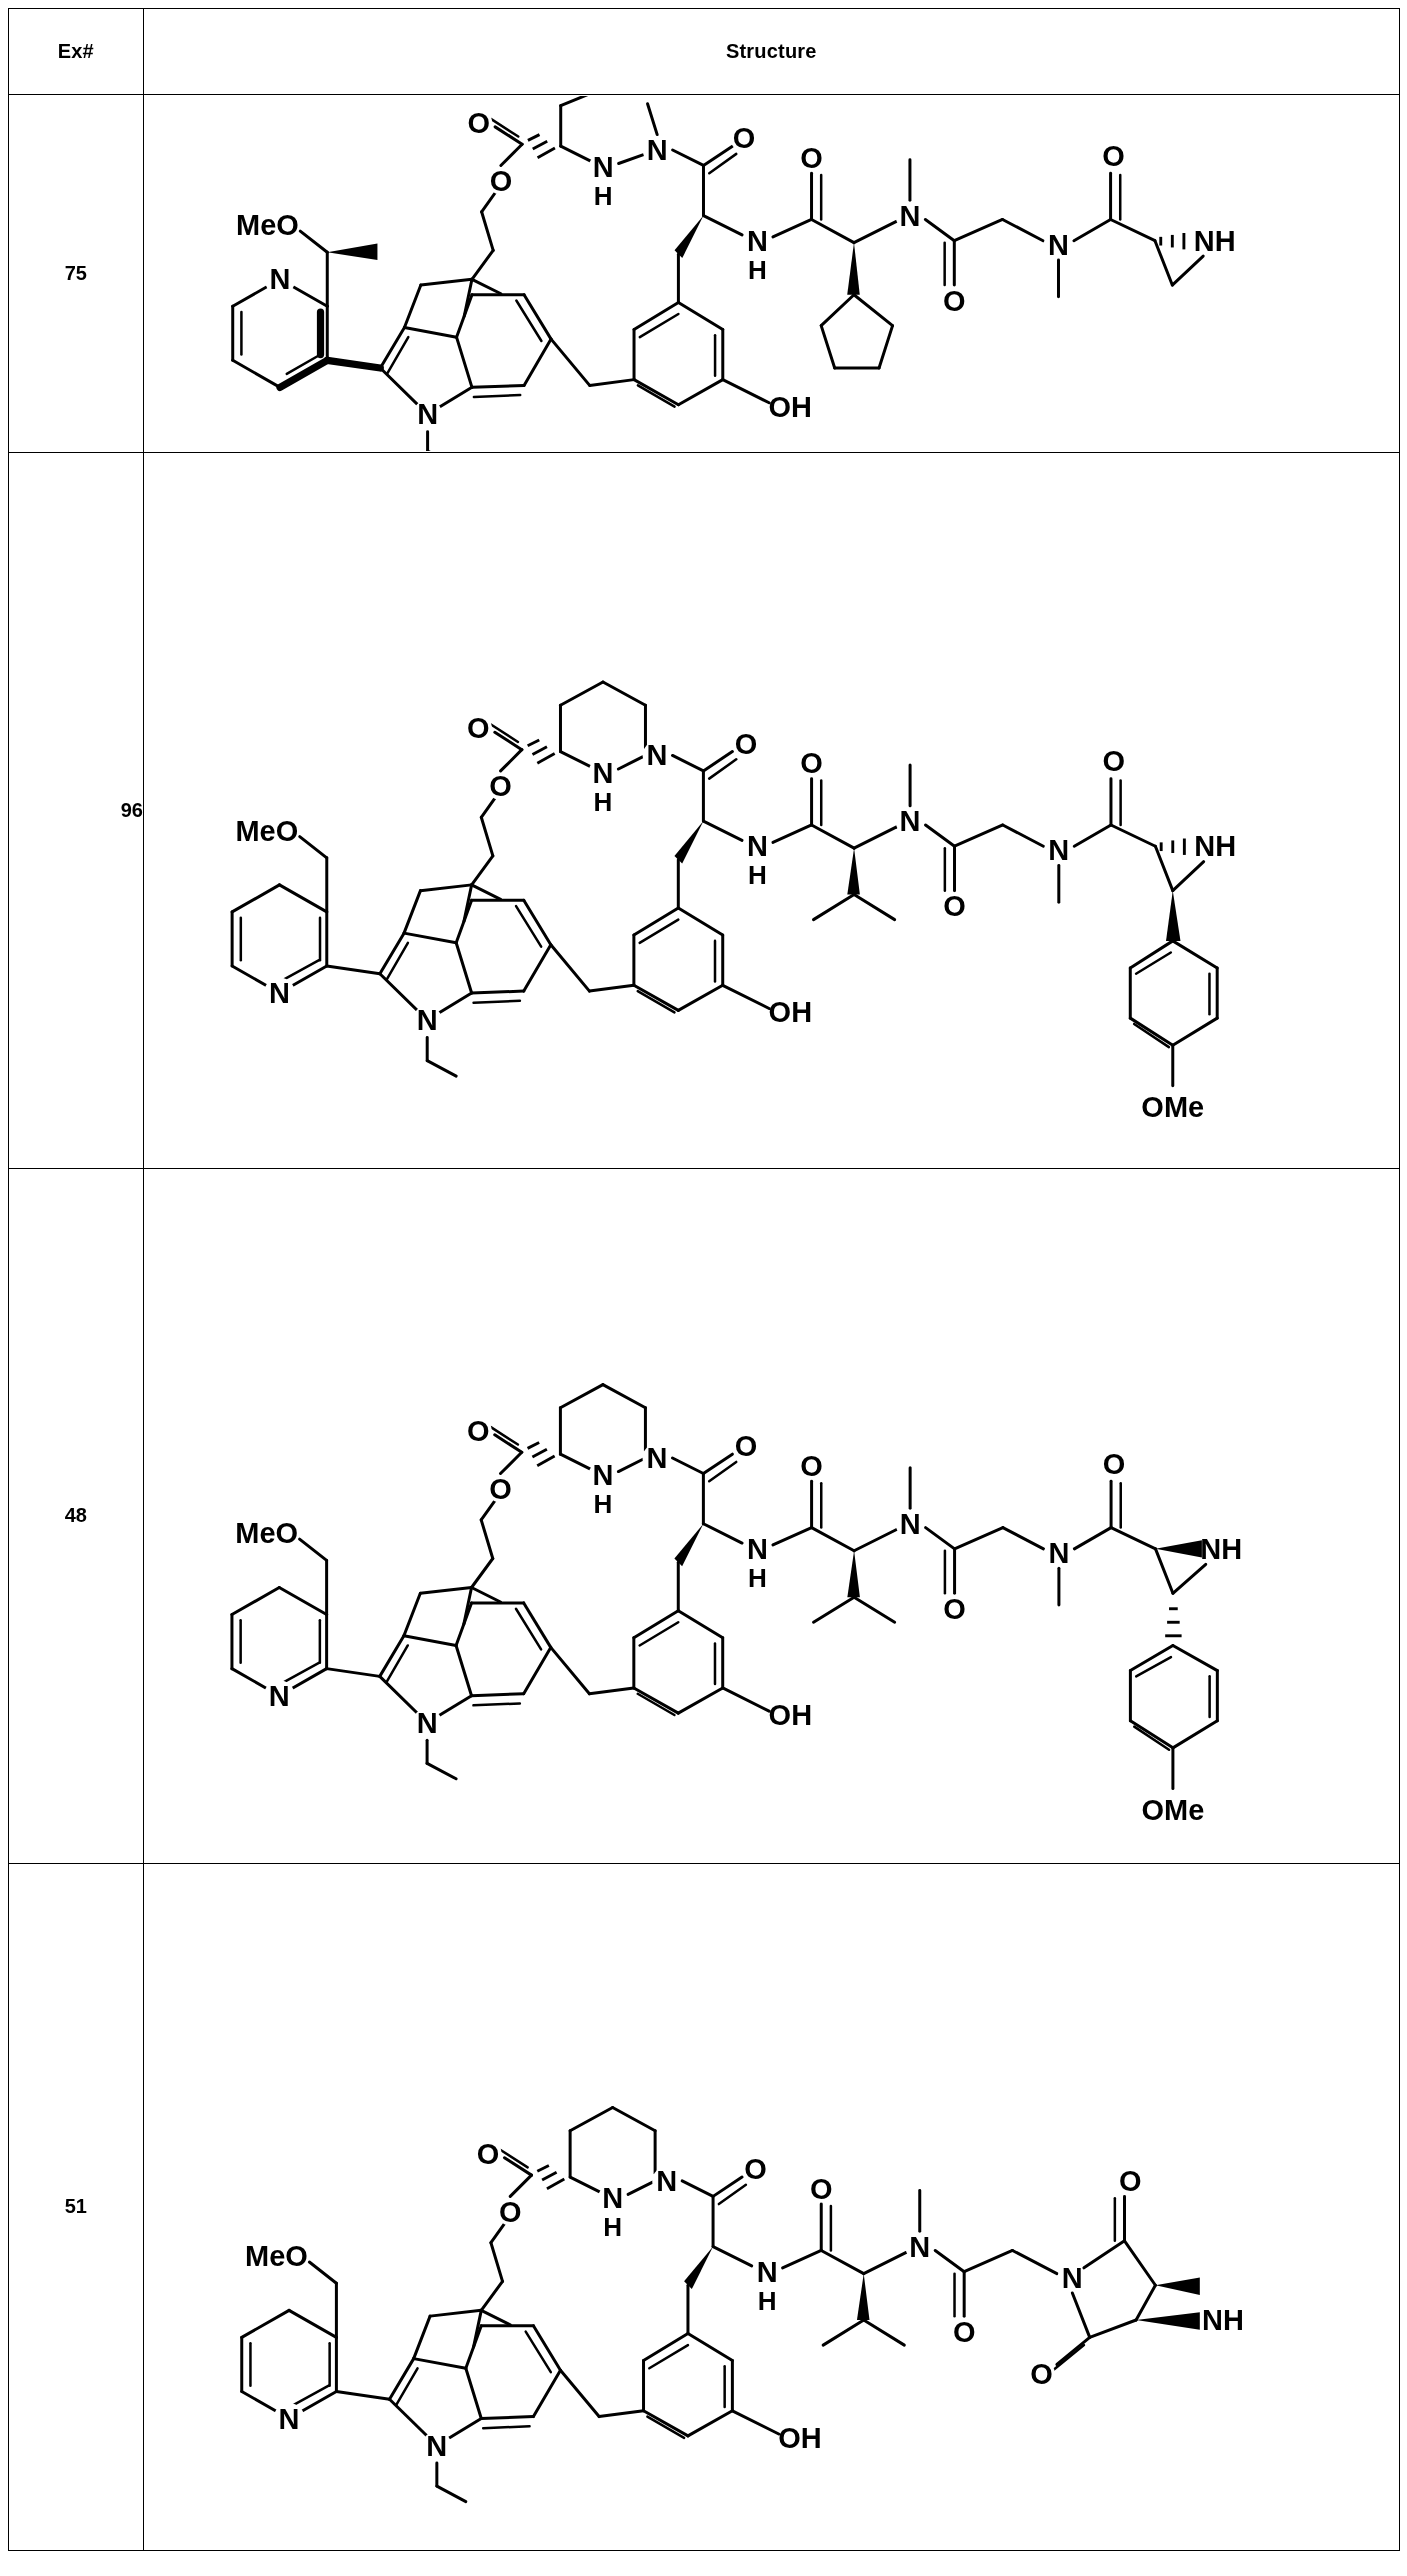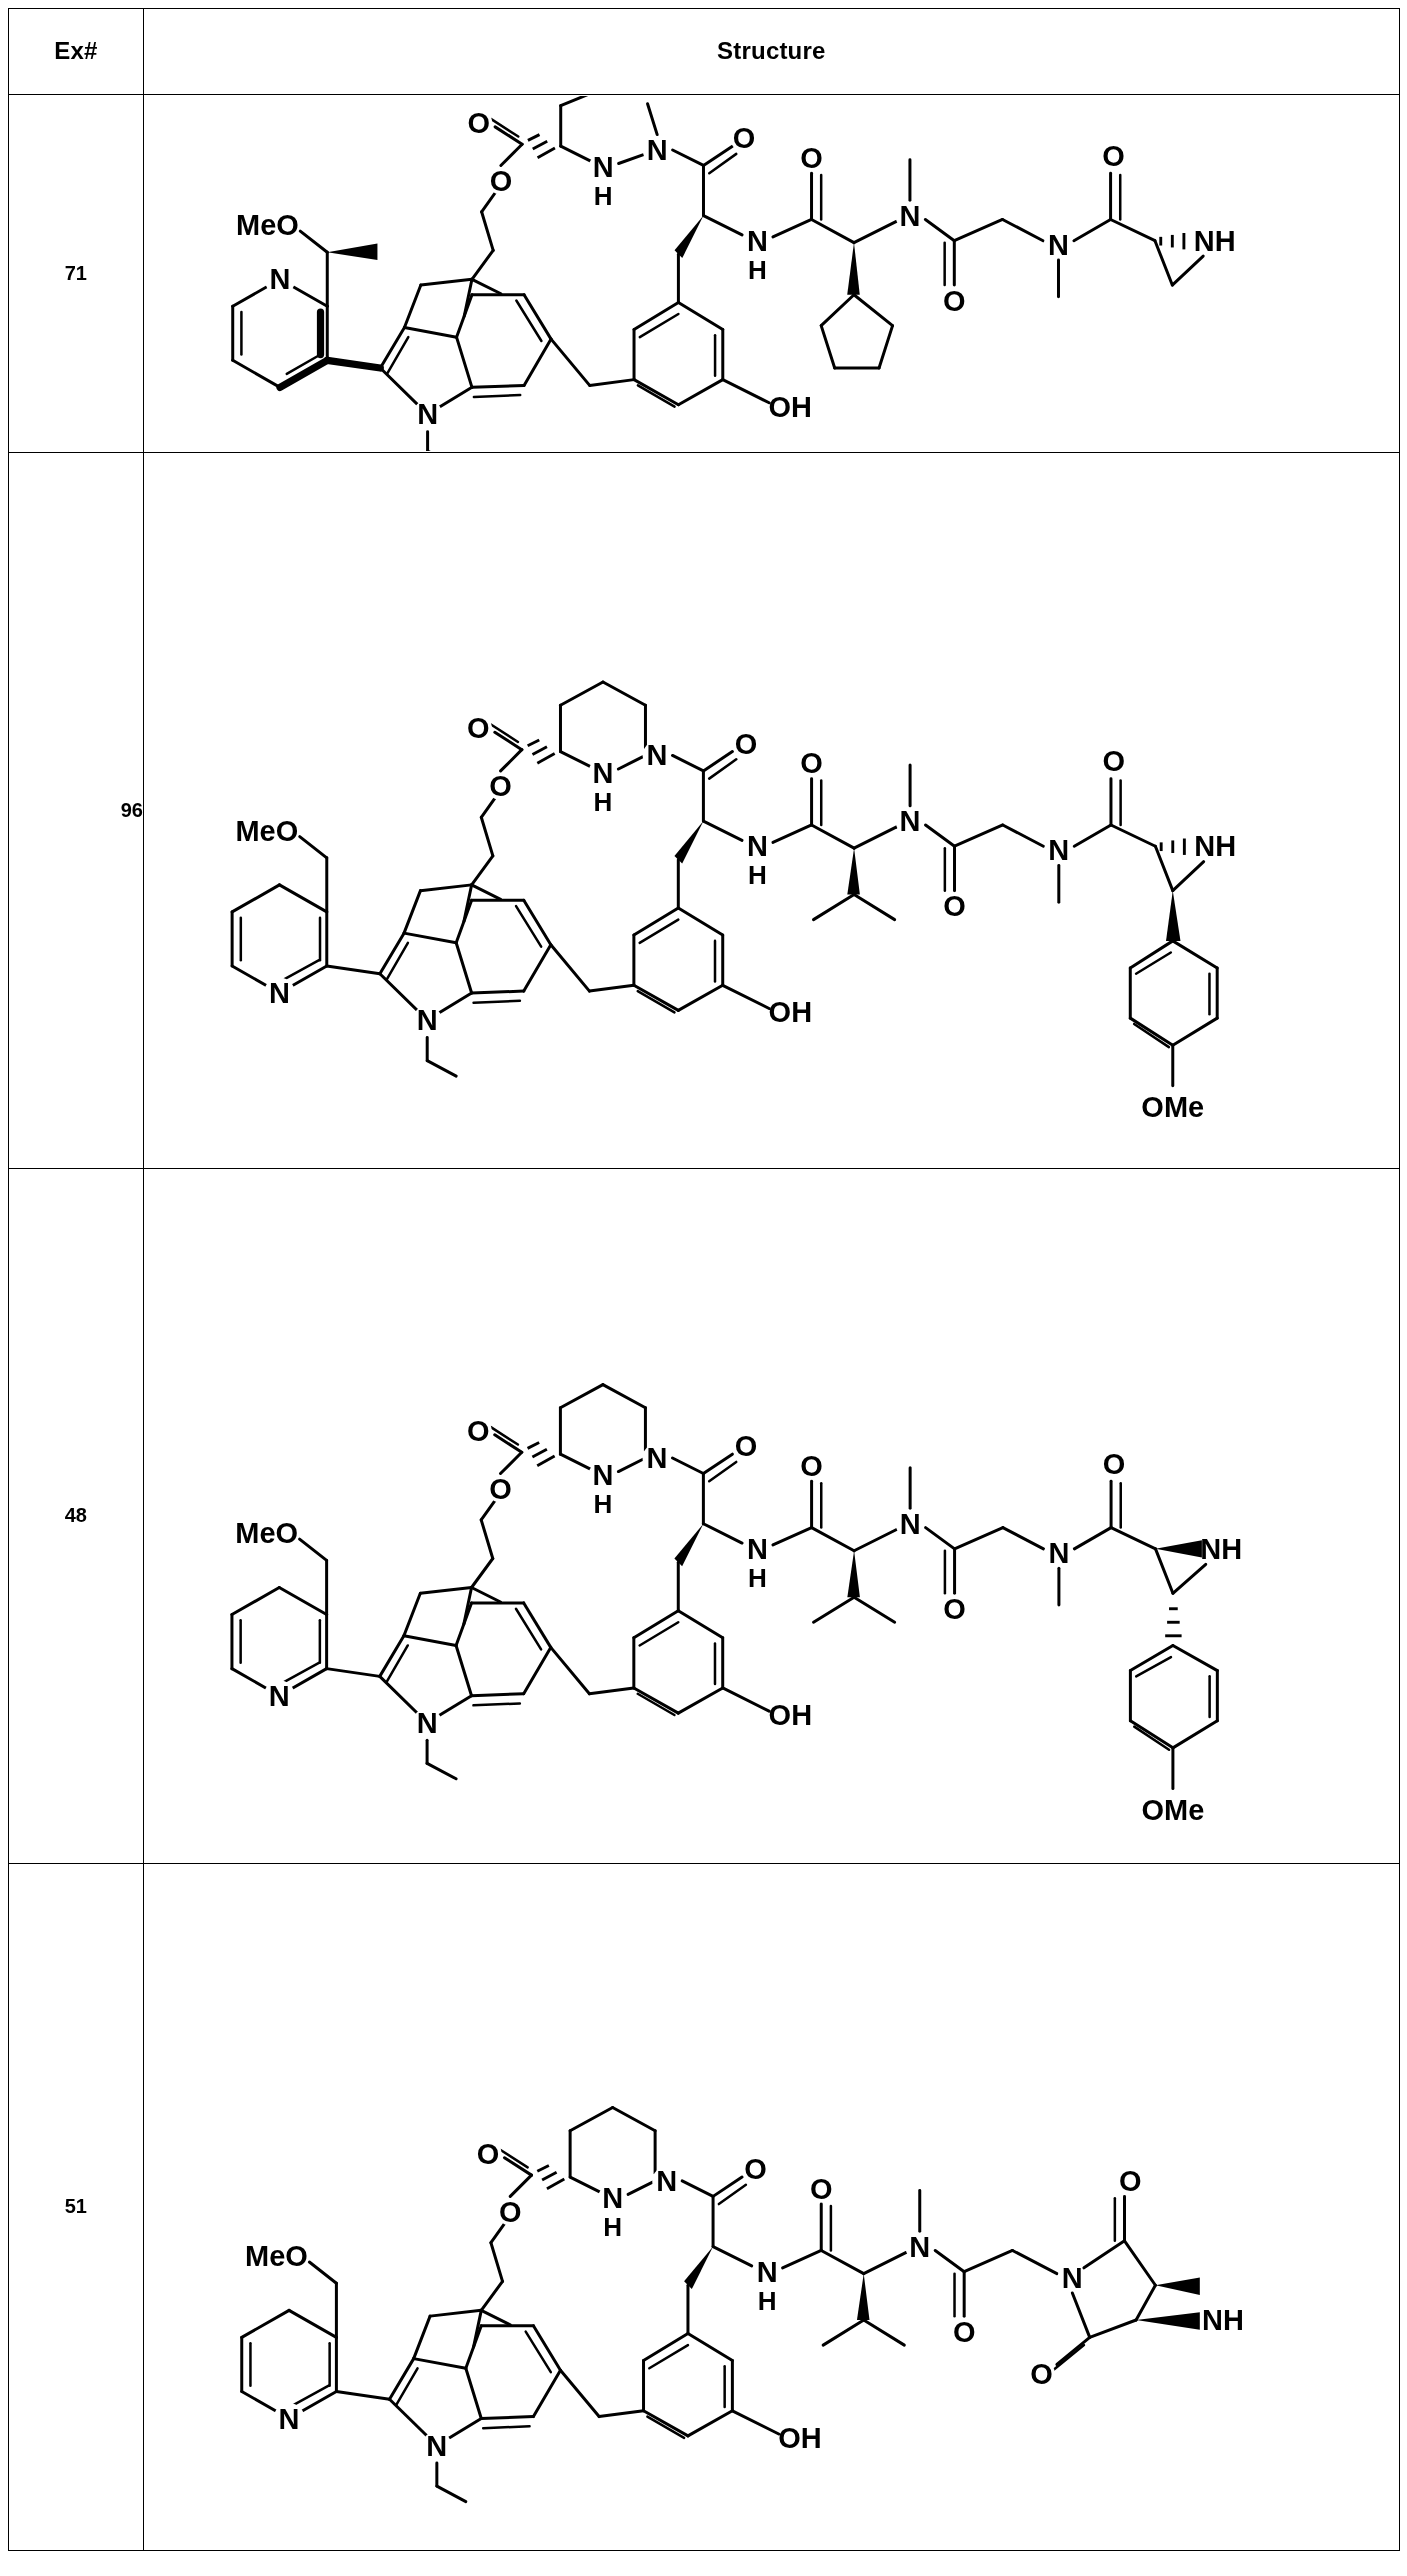--- a/index.html
+++ b/index.html
@@ -27,21 +27,21 @@
     padding:0;
     vertical-align:middle;
     text-align:center;
   }
   col.c-ex{width:135px;}
   col.c-struct{width:1253px;}
 
   .hdr-cell{
     height:85px;
     font-weight:bold;
-    font-size:24px;
+    font-size:20px;
     letter-spacing:0.2px;
     margin-top:7px;
   }
   .ex-cell{
     font-weight:bold;
     font-size:20px;
   }
   .struct-cell{
     padding:0;
     overflow:hidden;
@@ -81,21 +81,21 @@
       </colgroup>
     <thead>
       <tr>
         <th class="hdr-cell">Ex#</th>
         <th class="hdr-cell">Structure</th>
       </tr>
     </thead>
     <tbody>
 
       <tr>
-        <td class="ex-cell" style="height:357px;">71</td>
+        <td class="ex-cell" style="height:357px;">75</td>
         <td class="struct-cell">
           <div class="struct-wrap">
           <svg viewBox="0 0 1297 368" width="1253" height="355" role="img">
 
             <path class="bond" d="M90,218 L90,274"></path>
             <path class="bond" d="M90,274 L139,302"></path>
             <path class="bond-bold" d="M139,302 L188,274"></path>
             <path class="bond" d="M188,274 L188,218"></path>
             <path class="bond" d="M188,218 L139,190"></path>
             <path class="bond" d="M139,190 L90,218"></path>

